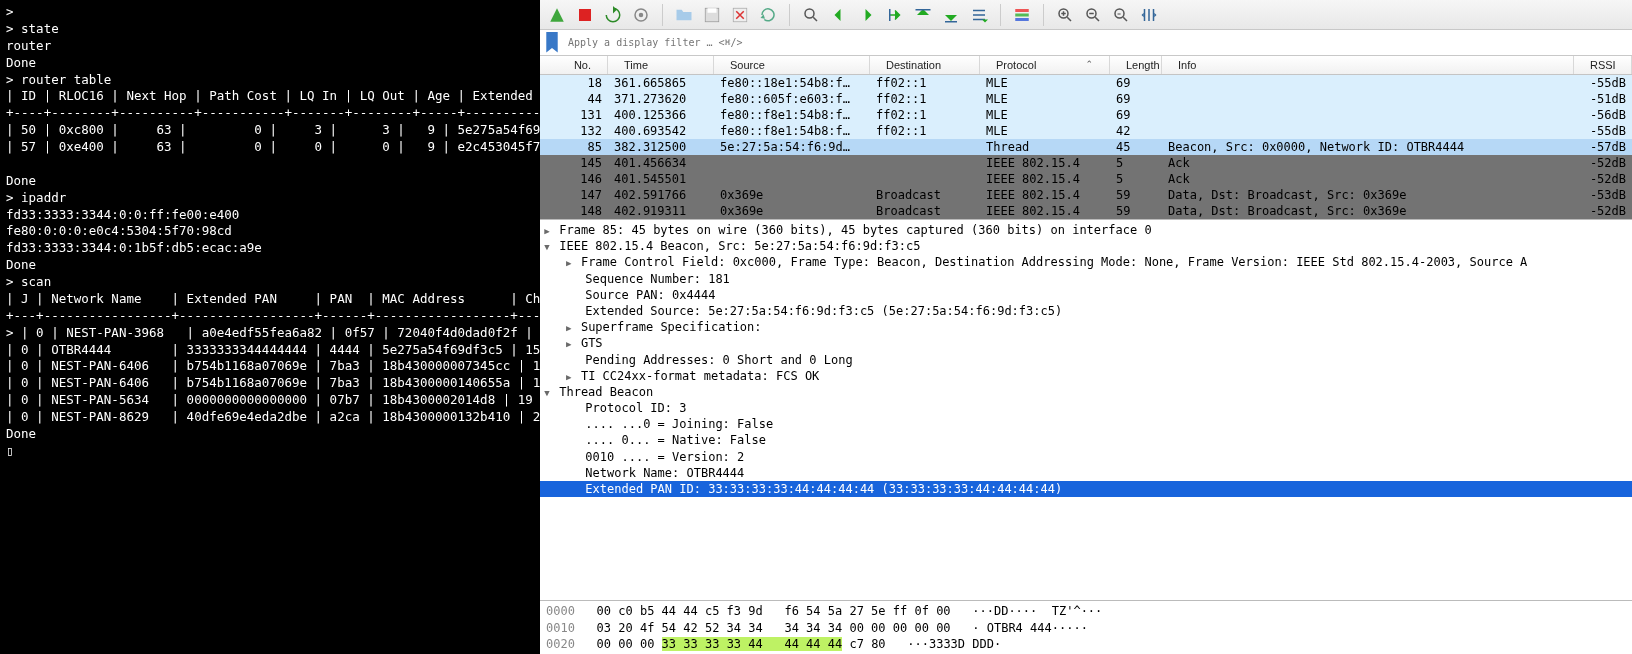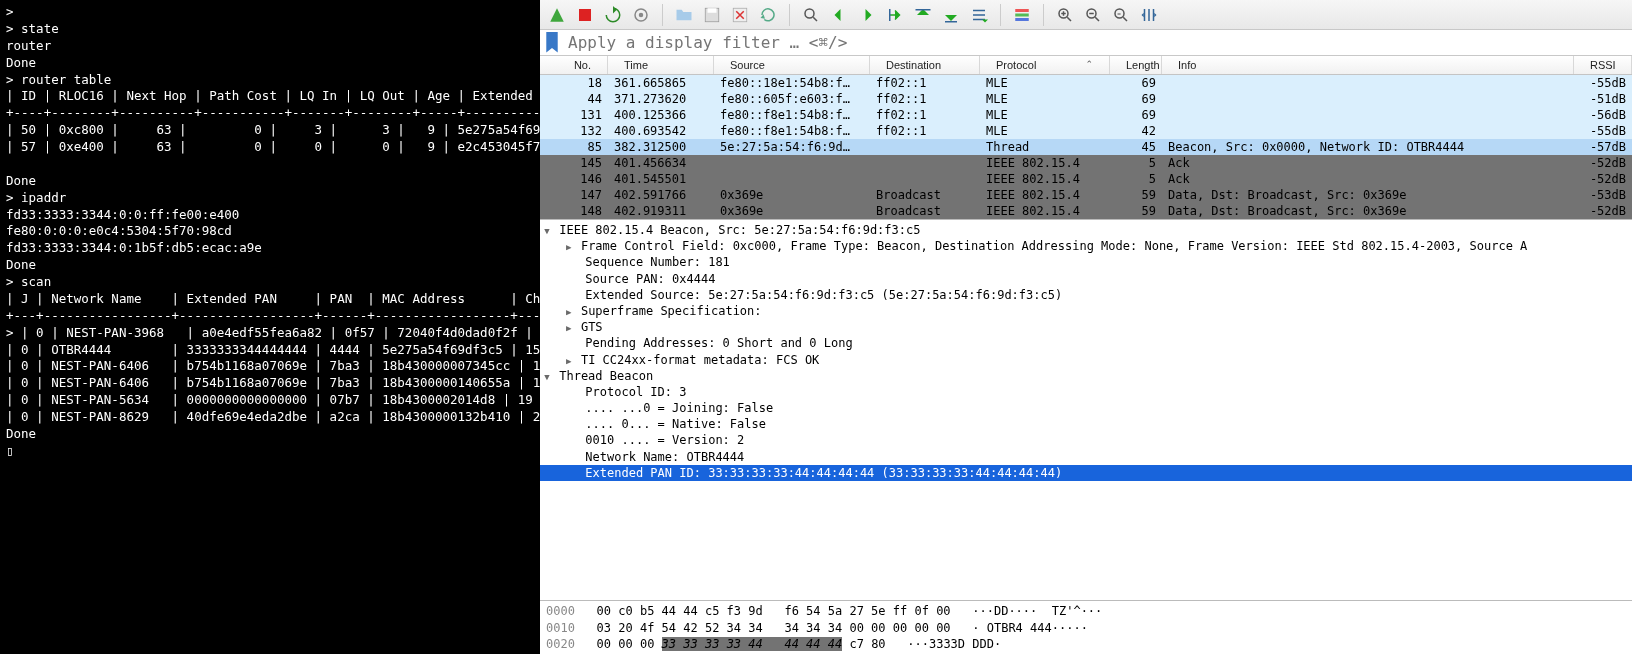--- a/index.html
+++ b/index.html
@@ -5,46 +5,46 @@
 * { margin: 0; padding: 0; box-sizing: border-box; }
 body { font-family: "Menlo", "Monaco", monospace; font-size: 12px; display: flex; width: 1632px; height: 654px; overflow: hidden; }
 .left-pane { width: 540px; background: #000; color: #fff; padding: 4px 6px; white-space: pre; font-size: 12.5px; line-height: 1.35; overflow: hidden; }
 .right-pane { flex: 1; display: flex; flex-direction: column; background: #f6f6f6; }
 .toolbar { height: 30px; display: flex; align-items: center; padding: 2px 6px; gap: 6px; background: linear-gradient(#f6f6f6,#e8e8e8); border-bottom: 1px solid #c8c8c8; }
 .tb-sep { width: 1px; height: 22px; background: #ccc; margin: 0 4px; }
 .tb-btn { width: 22px; height: 22px; display: flex; align-items: center; justify-content: center; border: 1px solid transparent; border-radius: 3px; cursor: pointer; }
 .tb-btn svg { width: 18px; height: 18px; }
 .filter-bar { height: 26px; display: flex; align-items: center; padding: 2px 4px; background: #fff; border-bottom: 1px solid #c8c8c8; }
 .bookmark-ic { width: 16px; height: 16px; margin-right: 4px; display:flex; align-items:center; justify-content:center; }
-.filter-input { flex: 1; border: none; outline: none; font-size: 16px; color: #888; padding: 2px 4px; font-family: inherit; }
+.filter-input { flex: 1; border: none; outline: none; font-size: 10px; color: #888; padding: 2px 4px; font-family: inherit; }
 .packet-list { background: #fff; overflow: auto; border-bottom: 1px solid #bbb; }
 .pl-head { display: flex; background: linear-gradient(#fff,#f1f1f1); border-bottom: 1px solid #c4c4c4; position: sticky; top:0; }
 .pl-head > div { padding: 3px 16px; border-right: 1px solid #d8d8d8; font-family: -apple-system, Arial, sans-serif; font-size: 11px; color: #222; white-space: nowrap; overflow: hidden; }
 .pl-row { display: flex; }
 .pl-row > div { padding: 1px 6px; white-space: nowrap; overflow: hidden; text-overflow: clip; font-size: 12px; }
 .c-no { width: 68px; text-align: right; }
 .c-time { width: 106px; }
 .c-src { width: 156px; }
 .c-dst { width: 110px; }
 .c-proto { width: 130px; }
-.c-len { width: 52px; text-align: right; }
+.c-len { width: 52px; }
 .c-info { flex: 1; }
 .c-rssi { width: 58px; text-align: right; }
 .bg-mle { background: #daeffd; }
 .bg-sel { background: #b6d8f6; }
 .bg-802 { background: #737373; }
 .details-pane { flex: 1; background: #fff; overflow: auto; border-bottom: 1px solid #bbb; font-size: 12px; padding: 2px 0; }
 .dt-line { white-space: pre; padding: 0 2px; line-height: 1.35; }
 .dt-line.hl { background: #1864dc; color: #fff; }
 .tri { display: inline-block; width: 10px; text-align:center; color:#6a6a6a; }
 .tri.open::before { content: "▼"; font-size: 9px; }
 .tri.closed::before { content: "▶"; font-size: 9px; }
 .hex-pane { background: #fff; padding: 2px 6px; white-space: pre; font-size: 12px; line-height: 1.35; }
 .hex-off { color: #888; }
-.hex-sel { background: #737373; font-style: italic; }
+.hex-sel { background: #bef264; }
 .sort-arrow { font-size: 9px; color: #555; float: right; }
 </style>
 </head>
 <body>
 
 <div class="left-pane" id="term">&gt;
 &gt; state
 router
 Done
 &gt; router table
@@ -305,20 +305,21 @@
           <div class="c-dst">Broadcast</div>
           <div class="c-proto">IEEE 802.15.4</div>
           <div class="c-len">59</div>
           <div class="c-info">Data, Dst: Broadcast, Src: 0x369e</div>
           <div class="c-rssi">-52dB</div>
         </div>
       </div>
   </div>
 
   <div class="details-pane" id="details">
+      <div class="dt-line"><span class="tri closed"></span> Frame 85: 45 bytes on wire (360 bits), 45 bytes captured (360 bits) on interface 0</div>
       <div class="dt-line"><span class="tri open"></span> IEEE 802.15.4 Beacon, Src: 5e:27:5a:54:f6:9d:f3:c5</div>
       <div class="dt-line">   <span class="tri closed"></span> Frame Control Field: 0xc000, Frame Type: Beacon, Destination Addressing Mode: None, Frame Version: IEEE Std 802.15.4-2003, Source A</div>
       <div class="dt-line">      Sequence Number: 181</div>
       <div class="dt-line">      Source PAN: 0x4444</div>
       <div class="dt-line">      Extended Source: 5e:27:5a:54:f6:9d:f3:c5 (5e:27:5a:54:f6:9d:f3:c5)</div>
       <div class="dt-line">   <span class="tri closed"></span> Superframe Specification:</div>
       <div class="dt-line">   <span class="tri closed"></span> GTS</div>
       <div class="dt-line">      Pending Addresses: 0 Short and 0 Long</div>
       <div class="dt-line">   <span class="tri closed"></span> TI CC24xx-format metadata: FCS OK</div>
       <div class="dt-line"><span class="tri open"></span> Thread Beacon</div>

